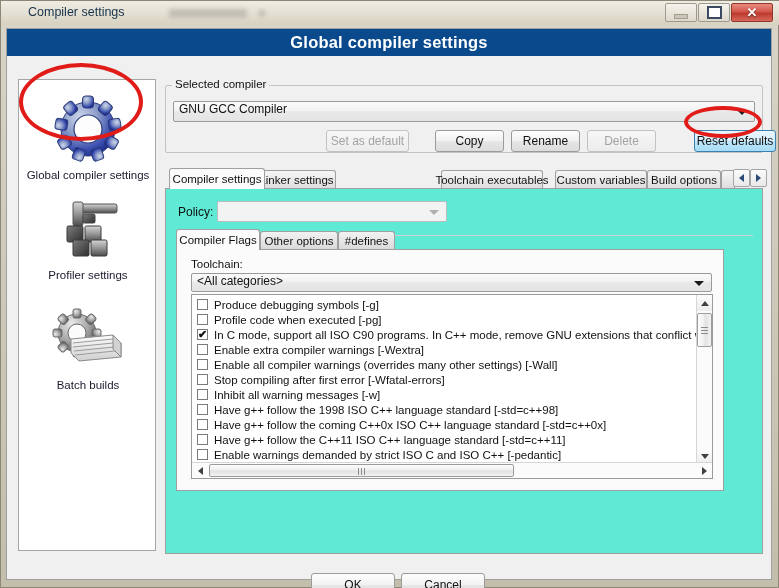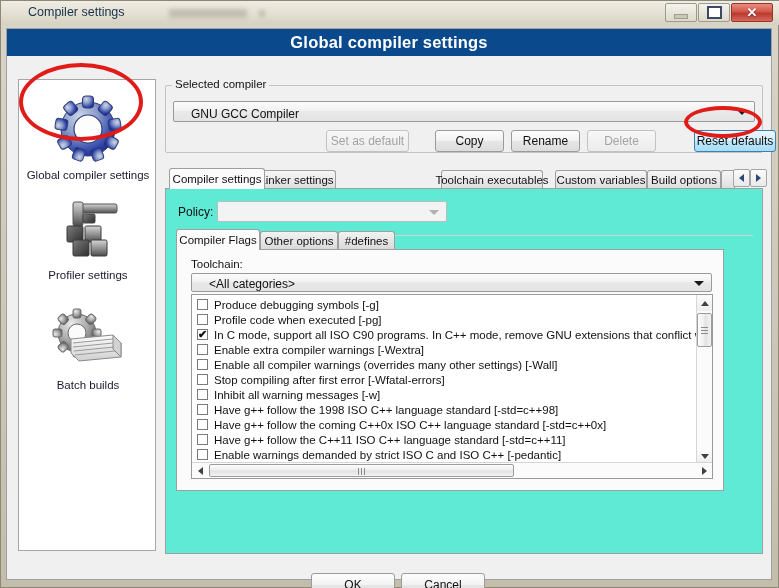--- a/index.html
+++ b/index.html
@@ -85,21 +85,21 @@
   }
   .group-legend{
     position:absolute;left:6px;top:-8px;background:#f0f0f0;
     padding:0 3px;font-size:11.5px;color:#111;
   }
   .combo{
     position:absolute;box-sizing:border-box;
     background:linear-gradient(180deg,#fbfbfb 0%,#f1f1f1 48%,#e9e9e9 50%,#e4e4e4 100%);
     border:1px solid #9a9a9a;border-radius:2px;
     font-size:12px;color:#111;
-    display:flex;align-items:flex-end;padding-left:12px;
+    display:flex;align-items:flex-start;
   }
   .combo .ctext{padding-left:5px;}
   .combo .carrow{
     position:absolute;right:7px;top:50%;margin-top:-2px;
     width:0;height:0;border-left:5px solid transparent;border-right:5px solid transparent;
     border-top:5px solid #1a1a1a;
   }
   .combo.disabled{background:#f3f3f3;border-color:#bdbdbd;}
   .combo.disabled .carrow{border-top-color:#b0b0b0;}
 

